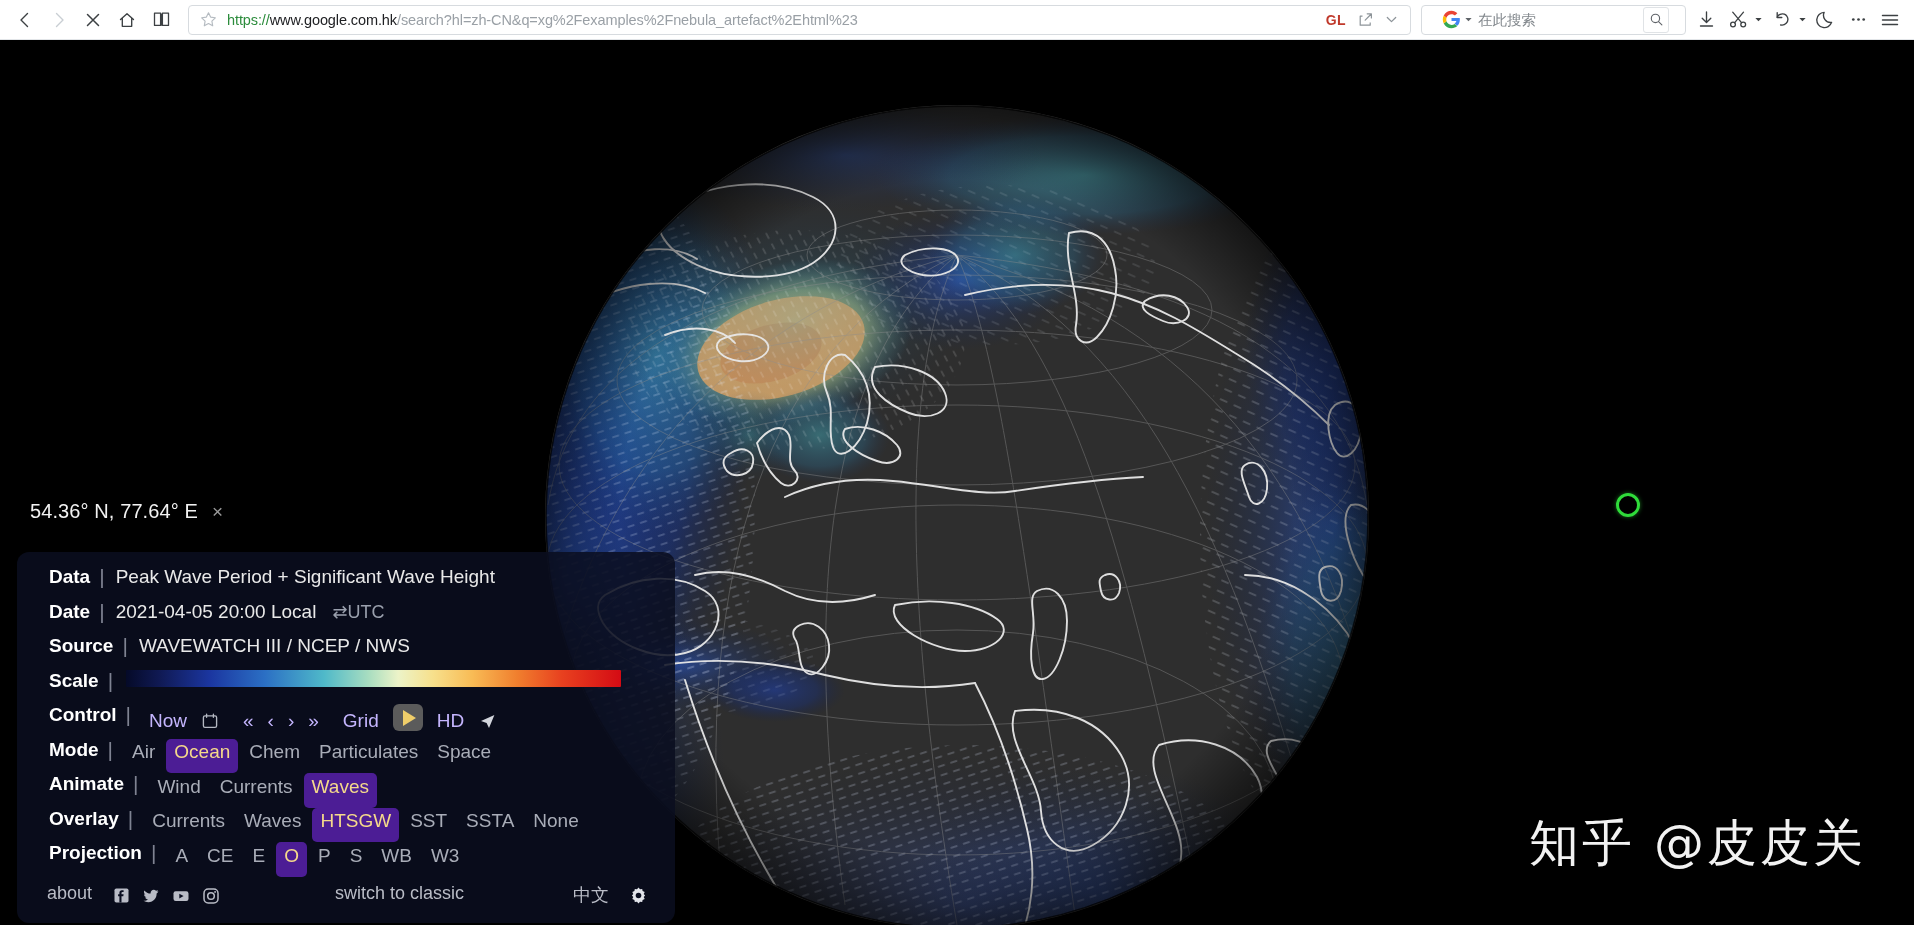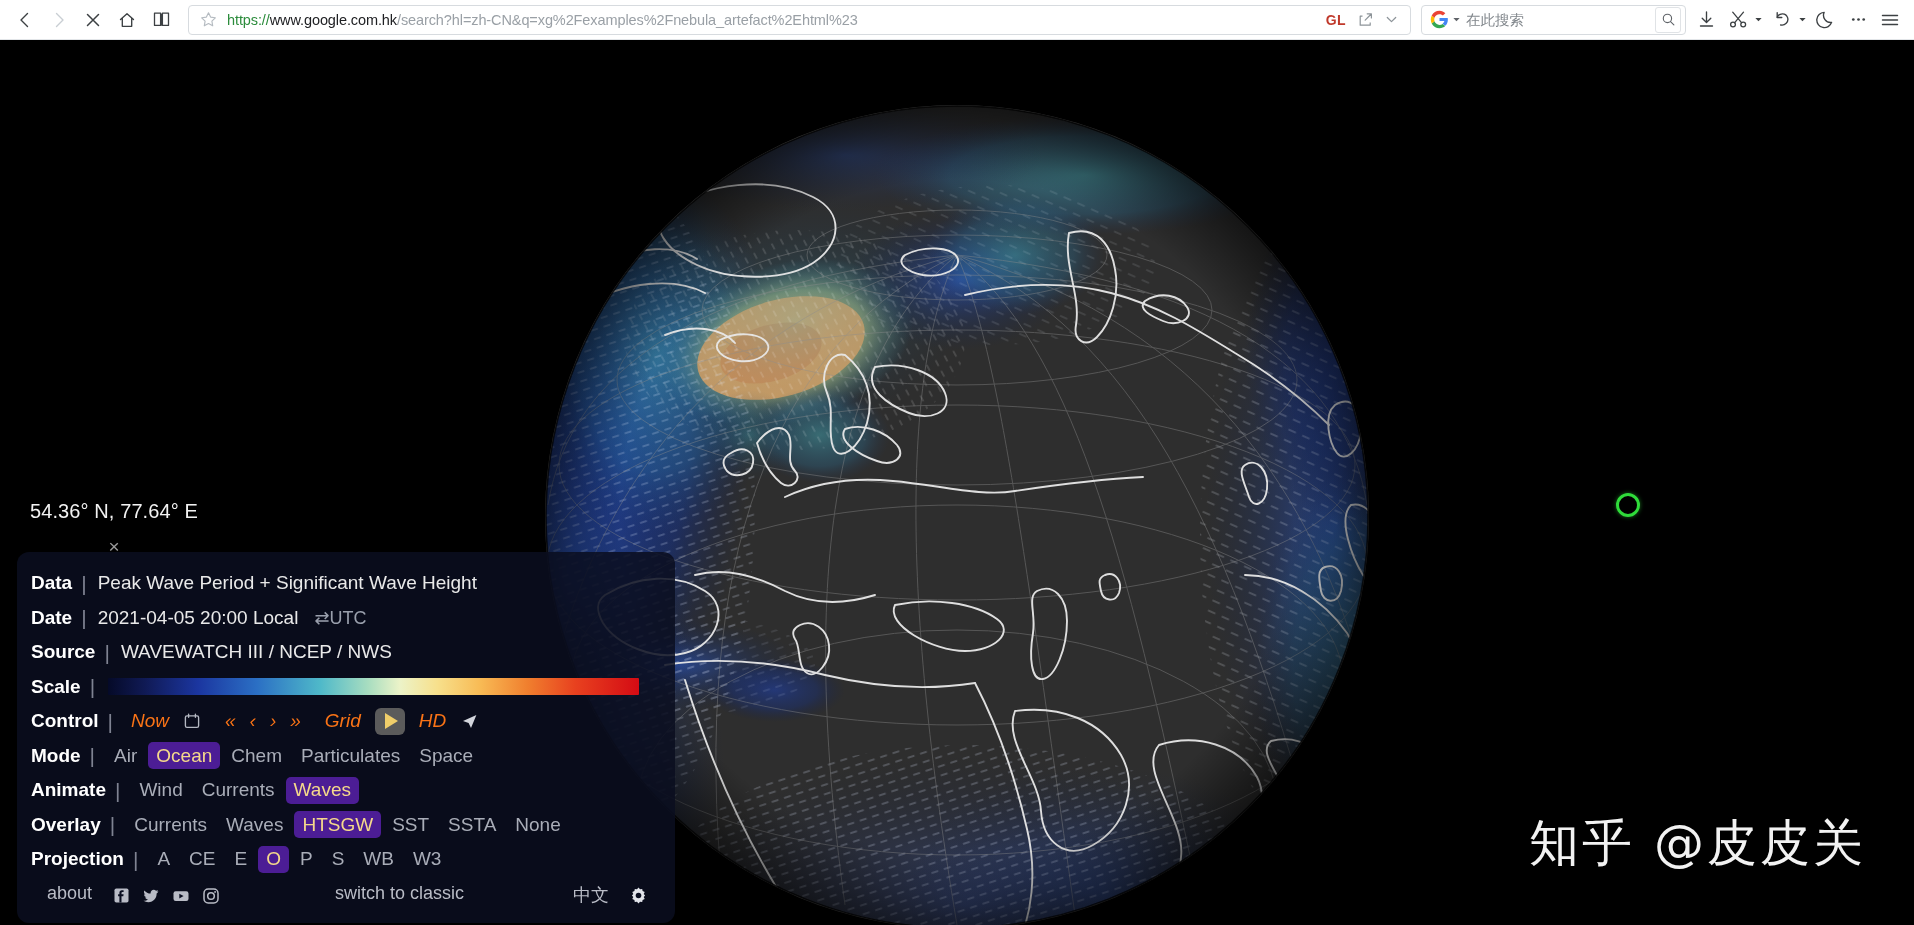--- a/index.html
+++ b/index.html
@@ -75,21 +75,21 @@
   .url-tool { width:26px; height:26px; display:flex; align-items:center; justify-content:center; flex:0 0 auto; cursor:pointer; }
 
   #search-box {
     width: 265px;
     height: 30px;
     background: #fff;
     border: 1px solid #d7dbdf;
     border-radius: 4px;
     display: flex;
     align-items: center;
-    padding: 0 4px;
+    padding: 0 16px;
     flex: 0 0 auto;
     margin-right: 4px;
   }
   #search-engine-sel {
     display:flex; align-items:center; gap:3px; padding: 0 5px 0 4px; cursor:pointer; flex:0 0 auto;
   }
   #search-input {
     flex: 1 1 auto;
     border: none;
     outline: none;
@@ -151,21 +151,20 @@
 
   
   #location-readout {
     position: absolute;
     left: 30px;
     top: 460px;
     display: flex;
     align-items: center;
     gap: 14px;
     z-index: 40;
-    flex-direction: column;
   }
   #location-text {
     color: #f2f2f2;
     font-size: 20px;
     font-family: "Liberation Sans", sans-serif;
     letter-spacing: 0.1px;
   }
   #location-close {
     color: #9a9a9a;
     font-size: 19px;
@@ -181,22 +180,21 @@
     width: 658px;
     background: rgba(10, 14, 32, 0.86);
     border-radius: 12px;
     padding: 14px 0 10px 0;
     z-index: 50;
     color: #d9d9d9;
     font-size: 19px;
   }
   .row {
     display: flex;
-    align-items: center;
-    padding: 0 14px;
+    padding: 0 32px;
     height: 34.5px;
     white-space: nowrap;
   }
   .lbl {
     color: #ffffff;
     font-weight: bold;
     font-size: 19px;
     font-family: "Liberation Sans", sans-serif;
   }
   .sep {
@@ -247,28 +245,27 @@
       #f8bb55 70%,
       #f07f2e 79%,
       #e8411f 88%,
       #d40b14 100%);
     border-radius: 1px;
     cursor: pointer;
   }
 
   
   .ctrl-btn {
-    color: #f97316;
+    color: #c4b5fd;
     font-size: 19px;
     padding: 2px 7px;
     cursor: pointer;
     border-radius: 5px;
     display: inline-flex;
     align-items: center;
-    font-style: italic;
   }
   .ctrl-gap { width: 10px; }
   #play-btn {
     background: #5b5b5b;
     border-radius: 6px;
     width: 30px; height: 27px;
     display: inline-flex; align-items: center; justify-content: center;
     cursor: pointer;
     margin: 0 7px;
   }

